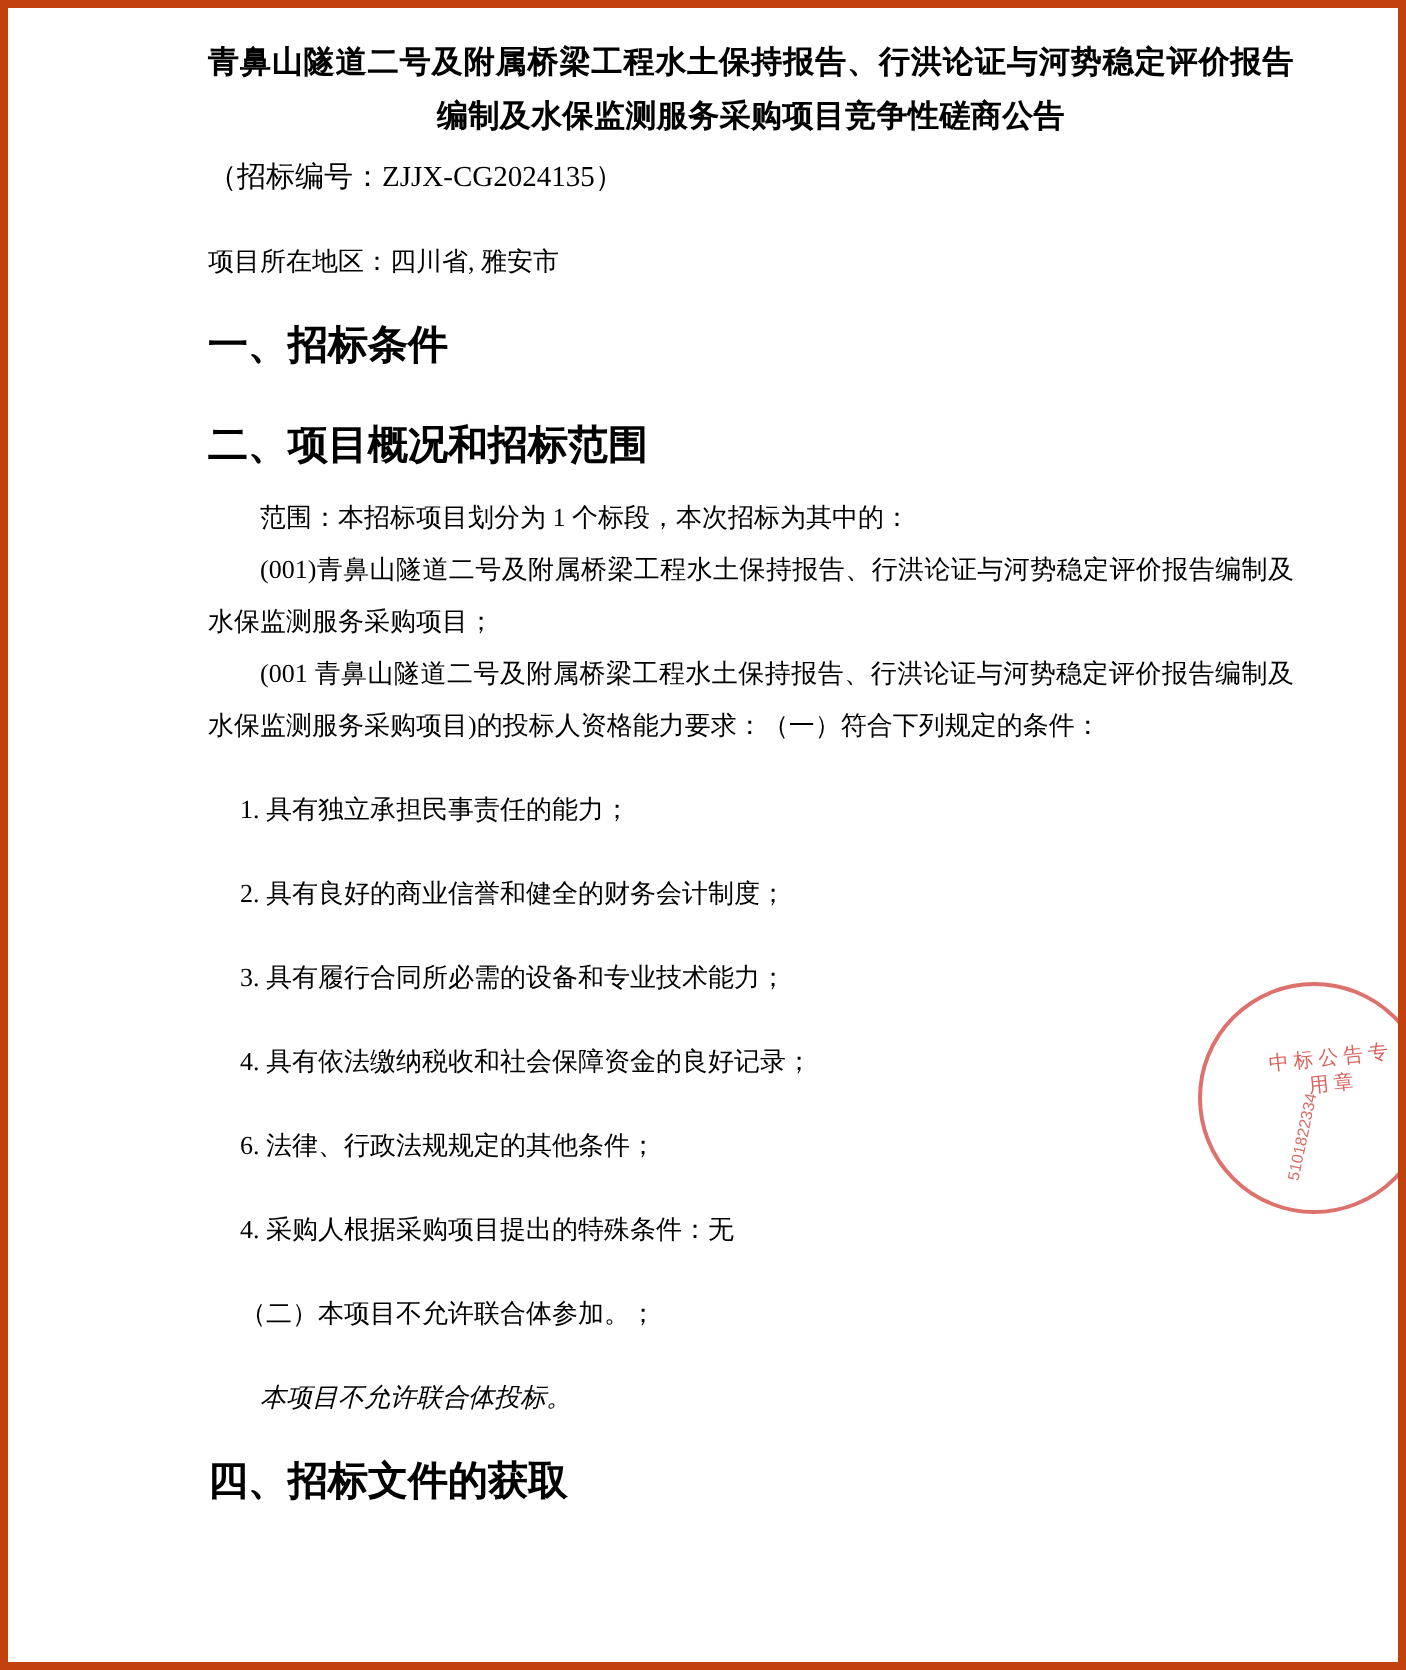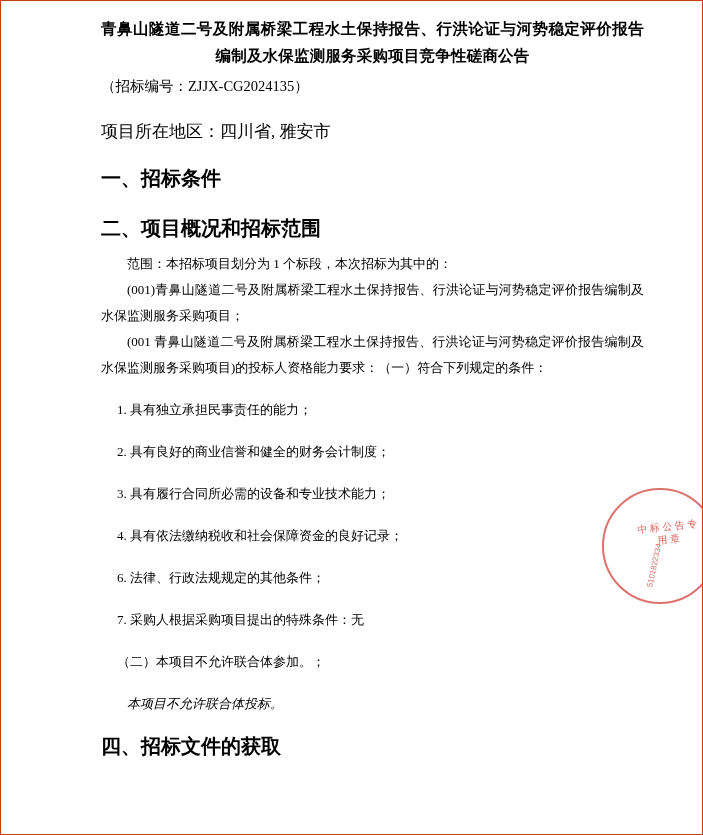--- a/index.html
+++ b/index.html
@@ -14,21 +14,21 @@
     overflow: hidden;
     font-family: "Liberation Serif", "DejaVu Serif", serif;
     color: #000000;
   }
   .page {
     position: absolute;
     top: 0; left: 0;
     width: 703px;
     height: 835px;
     box-sizing: border-box;
-    border: 1px solid #c2410c;
+    border: 4px solid #c2410c;
     background: #ffffff;
     overflow: hidden;
   }
   .content {
     position: absolute;
     top: 0; left: 0;
     width: 703px;
     padding: 14px 60px 0 100px;
     box-sizing: border-box;
   }
@@ -42,21 +42,21 @@
     margin: 0 0 2px 0;
     padding: 0 0px;
   }
   .doc-subtitle {
     font-size: 14.5px;
     line-height: 1.9;
     margin: 4px 0 14px 0;
     font-family: "Liberation Serif", "DejaVu Serif", serif;
   }
   .meta-line {
-    font-size: 17px;
+    font-size: 13px;
     line-height: 2.0;
     margin: 10px 0 2px 0;
   }
   .section-heading {
     font-size: 20px;
     font-weight: bold;
     line-height: 2.1;
     margin: 8px 0 2px 0;
   }
   .para {
@@ -130,21 +130,21 @@
     <div class="section-heading">二、项目概况和招标范围</div>
     <p class="para">范围：本招标项目划分为 1 个标段，本次招标为其中的：</p>
     <p class="para">(001)青鼻山隧道二号及附属桥梁工程水土保持报告、行洪论证与河势稳定评价报告编制及水保监测服务采购项目；</p>
 
     <p class="para">(001 青鼻山隧道二号及附属桥梁工程水土保持报告、行洪论证与河势稳定评价报告编制及水保监测服务采购项目)的投标人资格能力要求：（一）符合下列规定的条件：</p>
     <p class="list-item">1. 具有独立承担民事责任的能力；</p>
     <p class="list-item">2. 具有良好的商业信誉和健全的财务会计制度；</p>
     <p class="list-item">3. 具有履行合同所必需的设备和专业技术能力；</p>
     <p class="list-item">4. 具有依法缴纳税收和社会保障资金的良好记录；</p>
     <p class="list-item">6. 法律、行政法规规定的其他条件；</p>
-    <p class="list-item">7. 采购人根据采购项目提出的特殊条件：无</p>
+    <p class="list-item">4. 采购人根据采购项目提出的特殊条件：无</p>
     <p class="list-item">（二）本项目不允许联合体参加。；</p>
     <p class="para italic-mark">本项目不允许联合体投标。</p>
 
     <div class="section-heading">四、招标文件的获取</div>
 
   </div>
 
   <div class="stamp-circle"></div>
   <div class="stamp-text">中 标 公 告 专 用 章</div>
   <div class="stamp-code">5101822334</div>

